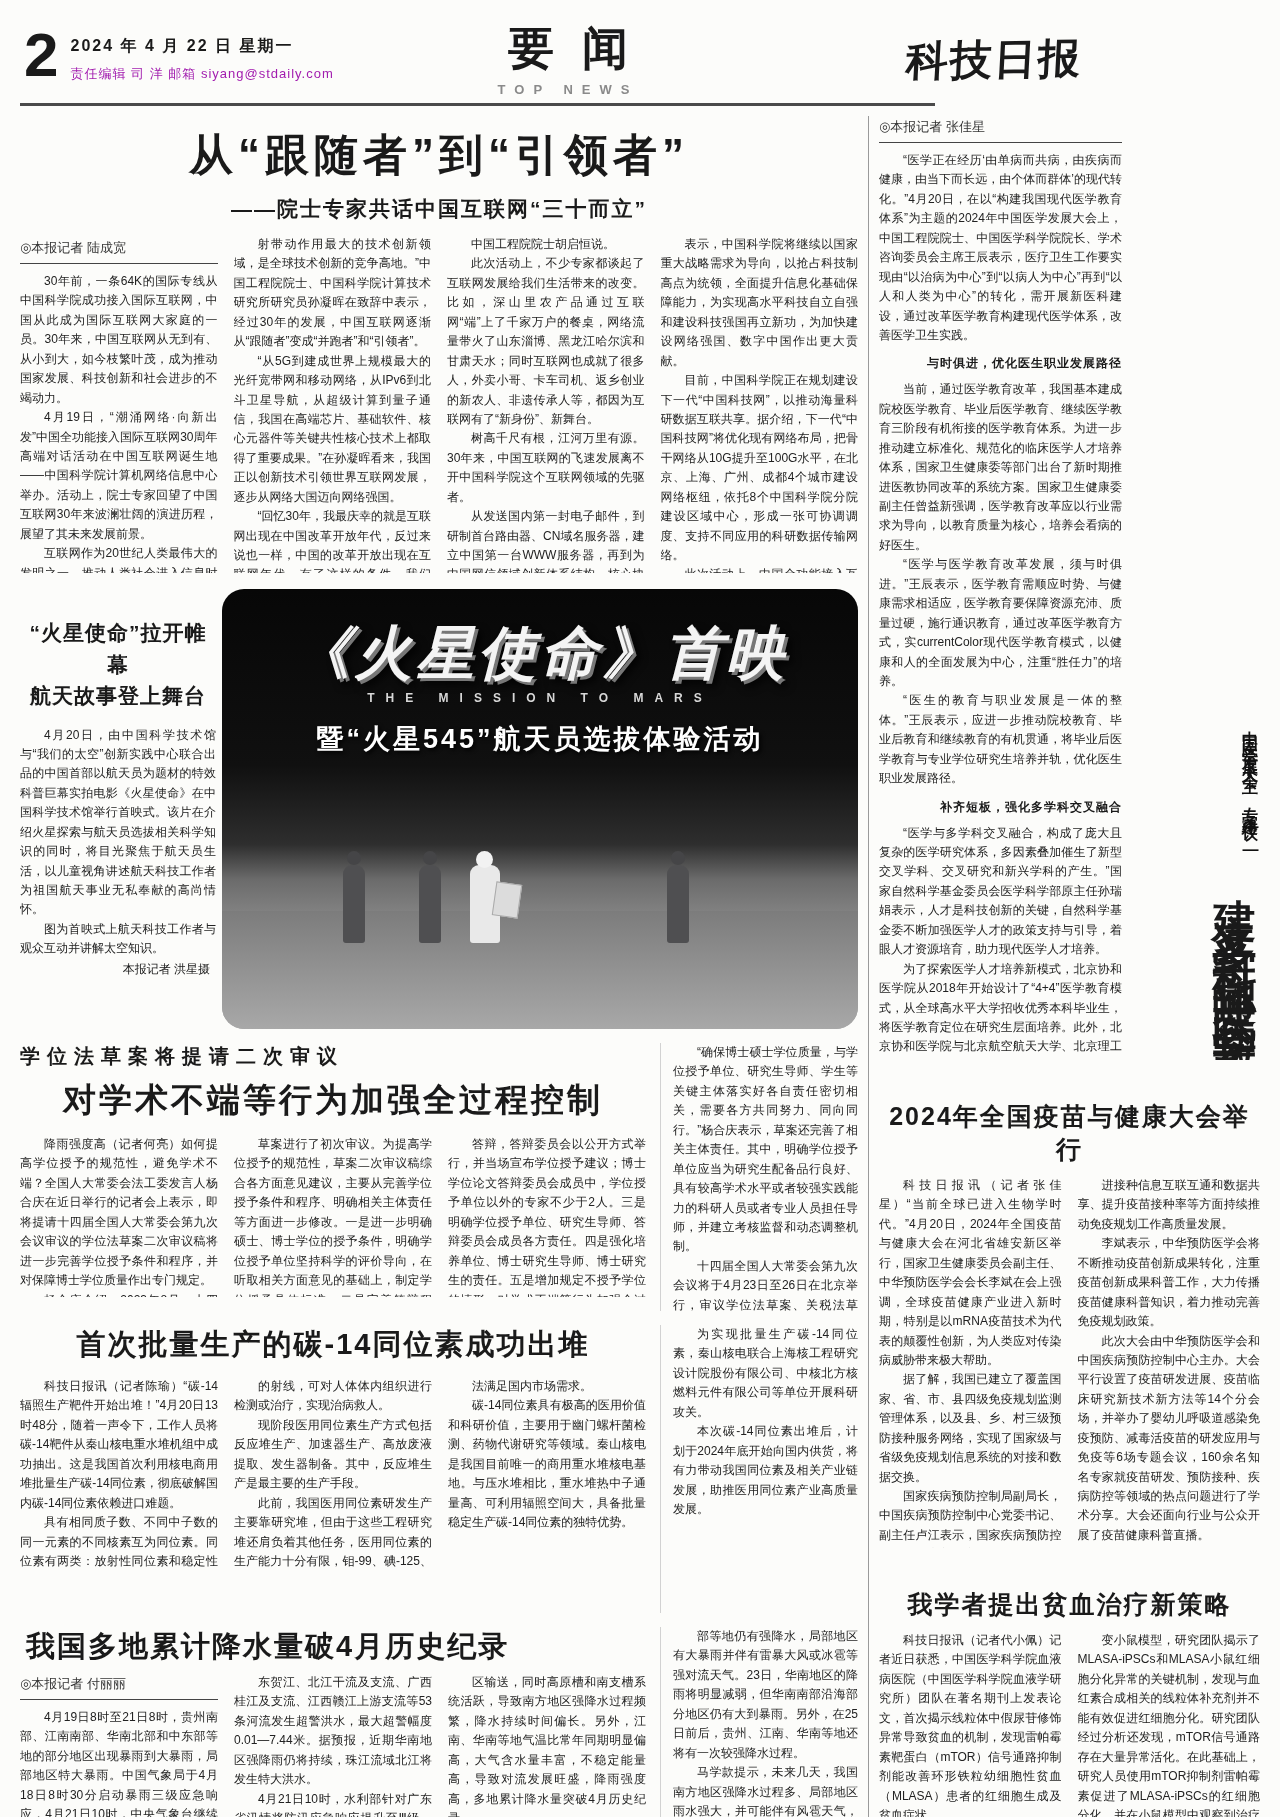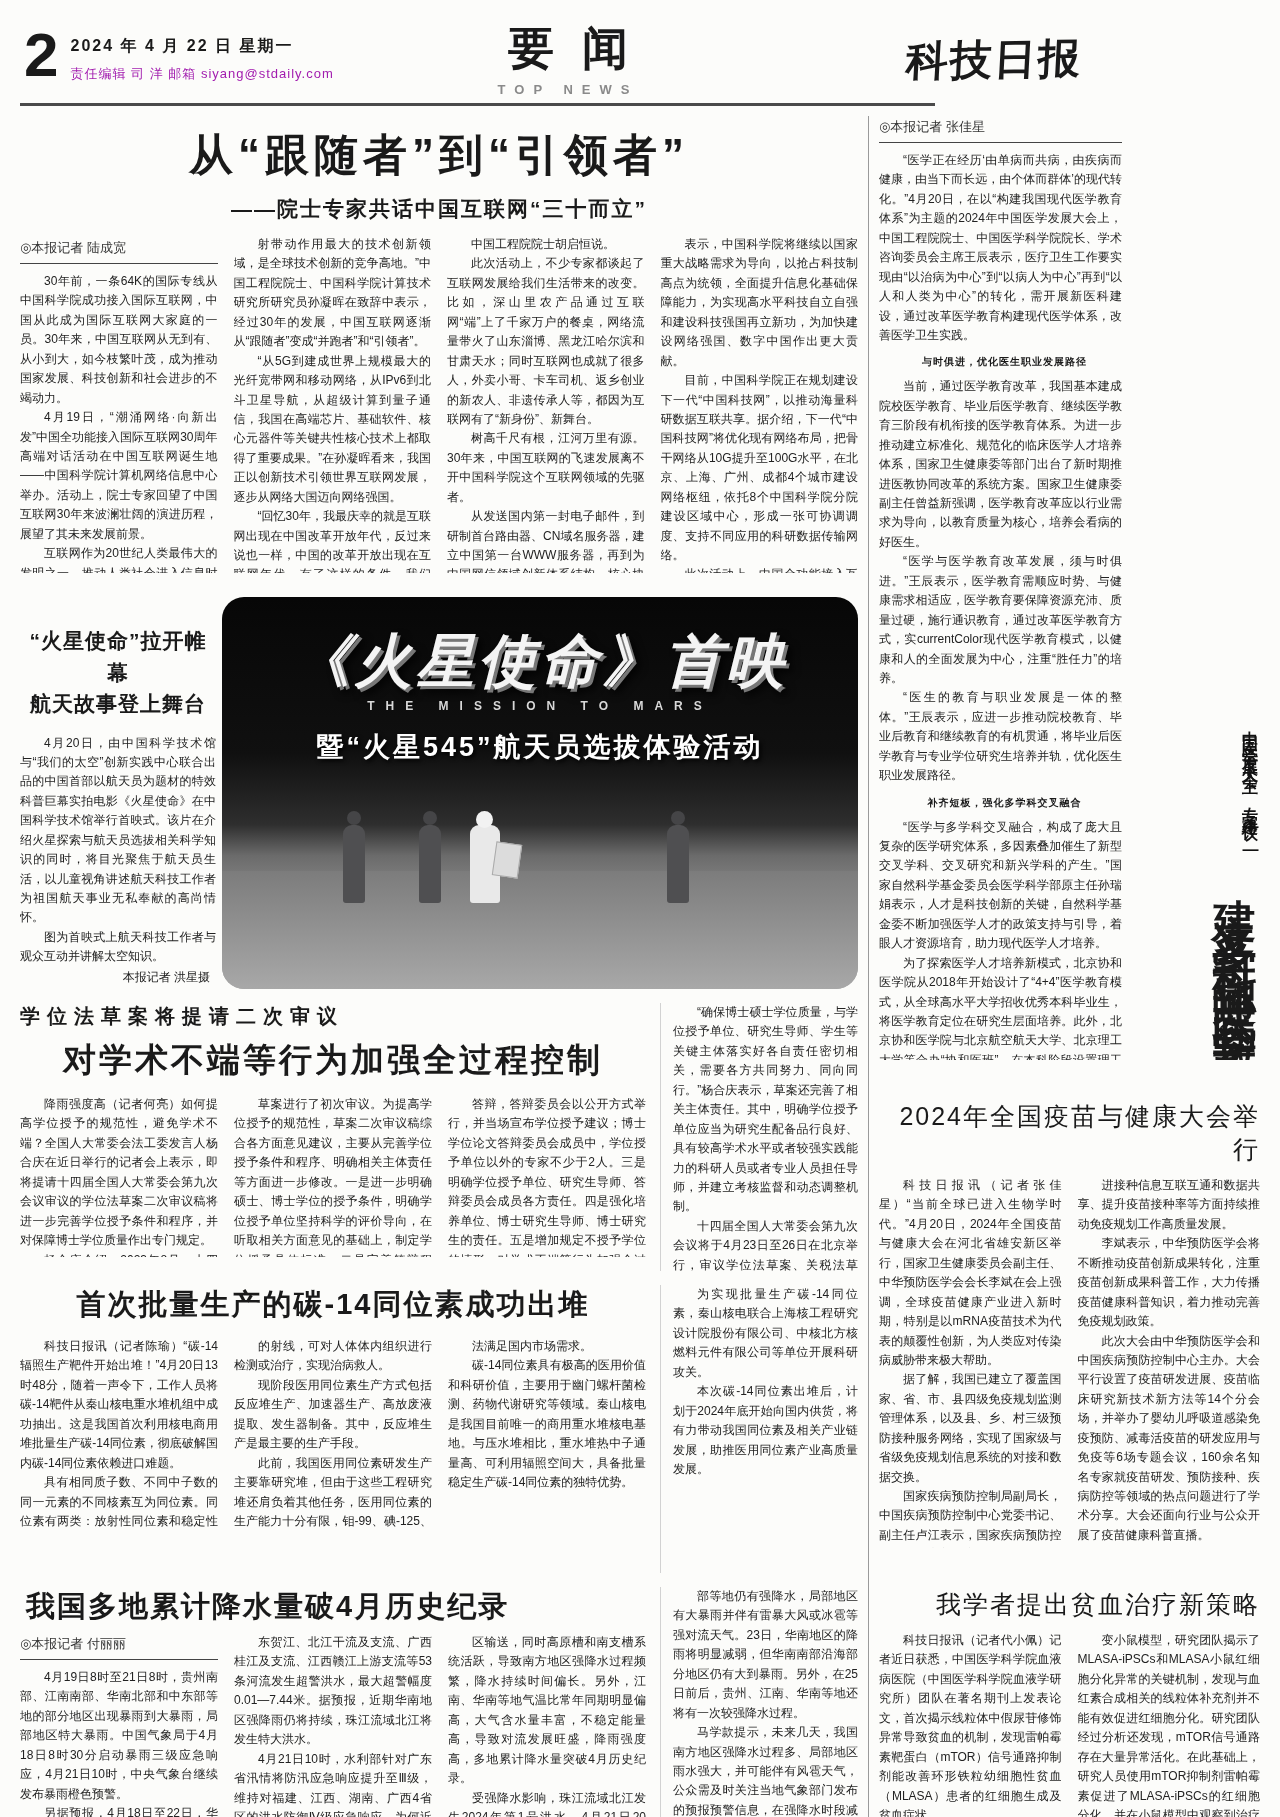--- a/index.html
+++ b/index.html
@@ -32,21 +32,21 @@
   .col { flex:1; overflow:hidden; }
   .byline { font-size:13px; color:#333; padding:4px 0 6px 0; }
   .byline-rule { border-bottom:1.5px solid #444; margin-bottom:8px; }
 
   
   .lead-hl { text-align:center; font-size:44px; font-weight:900; letter-spacing:5px; margin-top:14px; }
   .lead-deck { text-align:center; font-size:21px; font-weight:700; letter-spacing:2px; margin-top:10px; }
   .lead-body { height:338px; margin-top:12px; overflow:hidden; }
 
   
-  .band { display:flex; gap:6px; margin-top:24px; height:392px; }
+  .band { display:flex; gap:6px; margin-top:16px; height:440px; }
   .mars { width:196px; overflow:hidden; padding-top:28px; }
   .mars-hl { text-align:center; font-size:21px; font-weight:900; line-height:1.5; letter-spacing:1px; }
   .mars-body { margin-top:14px; }
   .mars-credit { text-align:right; font-size:12px; font-weight:400; margin-top:2px; padding-right:6px; }
 
   .photo { position:relative; flex:1; overflow:hidden; background:linear-gradient(180deg,#070707 0%,#101010 40%,#2e2e2e 58%,#6b6b6b 66%,#8f8f8f 78%,#a2a2a2 100%);border-radius:22px; }
   .photo-title { position:absolute; top:26px; left:0; right:0; text-align:center; font-size:58px; font-weight:900; font-style:italic; color:#f4f4f4; letter-spacing:4px; text-shadow:3px 3px 0 #777, 6px 6px 8px #000; }
   .photo-en { position:absolute; top:102px; left:0; right:0; text-align:center; font-size:12px; font-weight:700; color:#d8d8d8; letter-spacing:11px; }
   .photo-sub { position:absolute; top:132px; left:0; right:0; text-align:center; font-size:27px; font-weight:900; color:#fff; letter-spacing:3px; text-shadow:2px 2px 4px #000; }
   .floor { position:absolute; bottom:0; left:0; right:0; height:118px; background:linear-gradient(180deg,#7c7c7c,#a8a8a8); }
@@ -71,28 +71,28 @@
   .carbon { height:288px; }
   .carbon .cols { height:196px; }
   .rain { height:308px; }
   .rain-head { margin-bottom:6px; }
   .rain .cols { height:252px; }
   .rain .byline { padding-top:2px; }
 
   
   .medical { display:flex; gap:10px; height:946px; overflow:hidden; }
   .med-text { flex:1; overflow:hidden; }
-  .med-sub { text-align:center; font-size:10px; font-weight:900; margin:10px 0 8px 8px; letter-spacing:1px; }
+  .med-sub { text-align:right; font-size:12px; font-weight:900; margin:10px 0 8px 8px; letter-spacing:1px; }
   .vert-wrap { width:128px; display:flex; flex-direction:row; justify-content:flex-end; writing-mode:vertical-rl; text-orientation:upright; padding-top:4px; }
   .vert-kicker { font-size:16px; font-weight:700; letter-spacing:6px; margin-left:10px; color:#111; }
   .vert-headline { font-size:44px; font-weight:900; letter-spacing:14px; line-height:1.15; }
 
   
   .r-art { margin-top:16px; }
-  .r-hl { text-align:right; font-size:25px; font-weight:400; letter-spacing:2px; margin-bottom:10px;margin-top:40px; }
+  .r-hl { text-align:center; font-size:25px; font-weight:700; letter-spacing:2px; margin-bottom:10px;margin-top:40px; }
   .vaccine .cols { height:372px; }
   .anemia .cols { height:276px; }
 </style>
 </head>
 <body>
 
 <div class="page">
 
   <div class="hdr">
     <div class="hdr-left">

